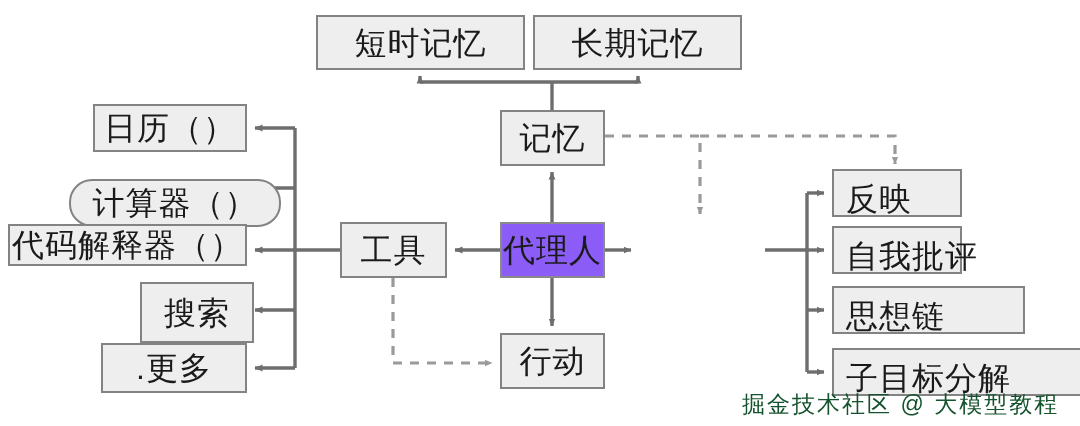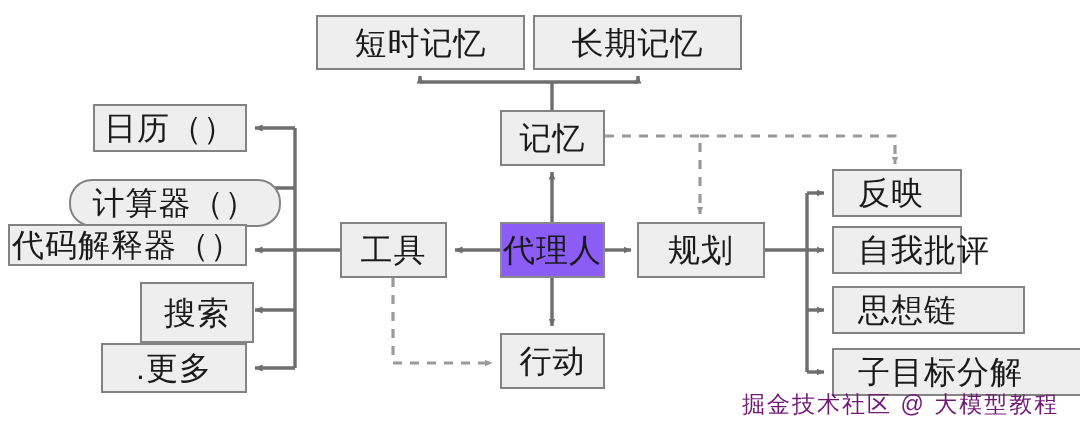--- a/index.html
+++ b/index.html
@@ -13,25 +13,25 @@
     border:2px solid #838383;
     display:flex;
     align-items:center;
     color:#1a1a1a;
     font-size:32px;
     letter-spacing:1px;
     white-space:nowrap;
     line-height:1;
   }
   .node.center-text{justify-content:center;}
-  .node.left-text{justify-content:flex-start;padding-left:24px;}
+  .node.left-text{justify-content:flex-start;padding-left:12px;align-items:flex-end;}
   .node.agent{background:#8b5cf6;border-color:#8a8a8a;}
   .watermark{
     position:absolute;
-    color:#701a75;
+    color:#14532d;
     font-size:23px;
     letter-spacing:2px;
     white-space:nowrap;
     font-family:"Liberation Sans","DejaVu Sans",sans-serif;
   }
 </style>
 </head>
 <body>
 
 <div id="stage">
@@ -100,23 +100,20 @@
   <div class="node center-text agent" style="left:500px;top:222px;width:105px;height:56px;">
     <span>代理人</span>
   </div>
   <div class="node center-text" style="left:500px;top:333px;width:105px;height:56px;">
     <span>行动</span>
   </div>
 
   <div class="node center-text" style="left:340px;top:222px;width:107px;height:56px;">
     <span>工具</span>
   </div>
-  <div class="node center-text" style="left:637px;top:222px;width:128px;height:56px;">
-    <span>规划</span>
-  </div>
 
   <div class="node center-text" style="left:93px;top:104px;width:154px;height:48px;">
     <span>日历（）</span>
   </div>
   <div class="node center-text" style="left:69px;top:179px;width:212px;height:48px;border-radius:23px;">
     <span>计算器（）</span>
   </div>
   <div class="node center-text" style="left:8px;top:224px;width:239px;height:42px;">
     <span>代码解释器（）</span>
   </div>

